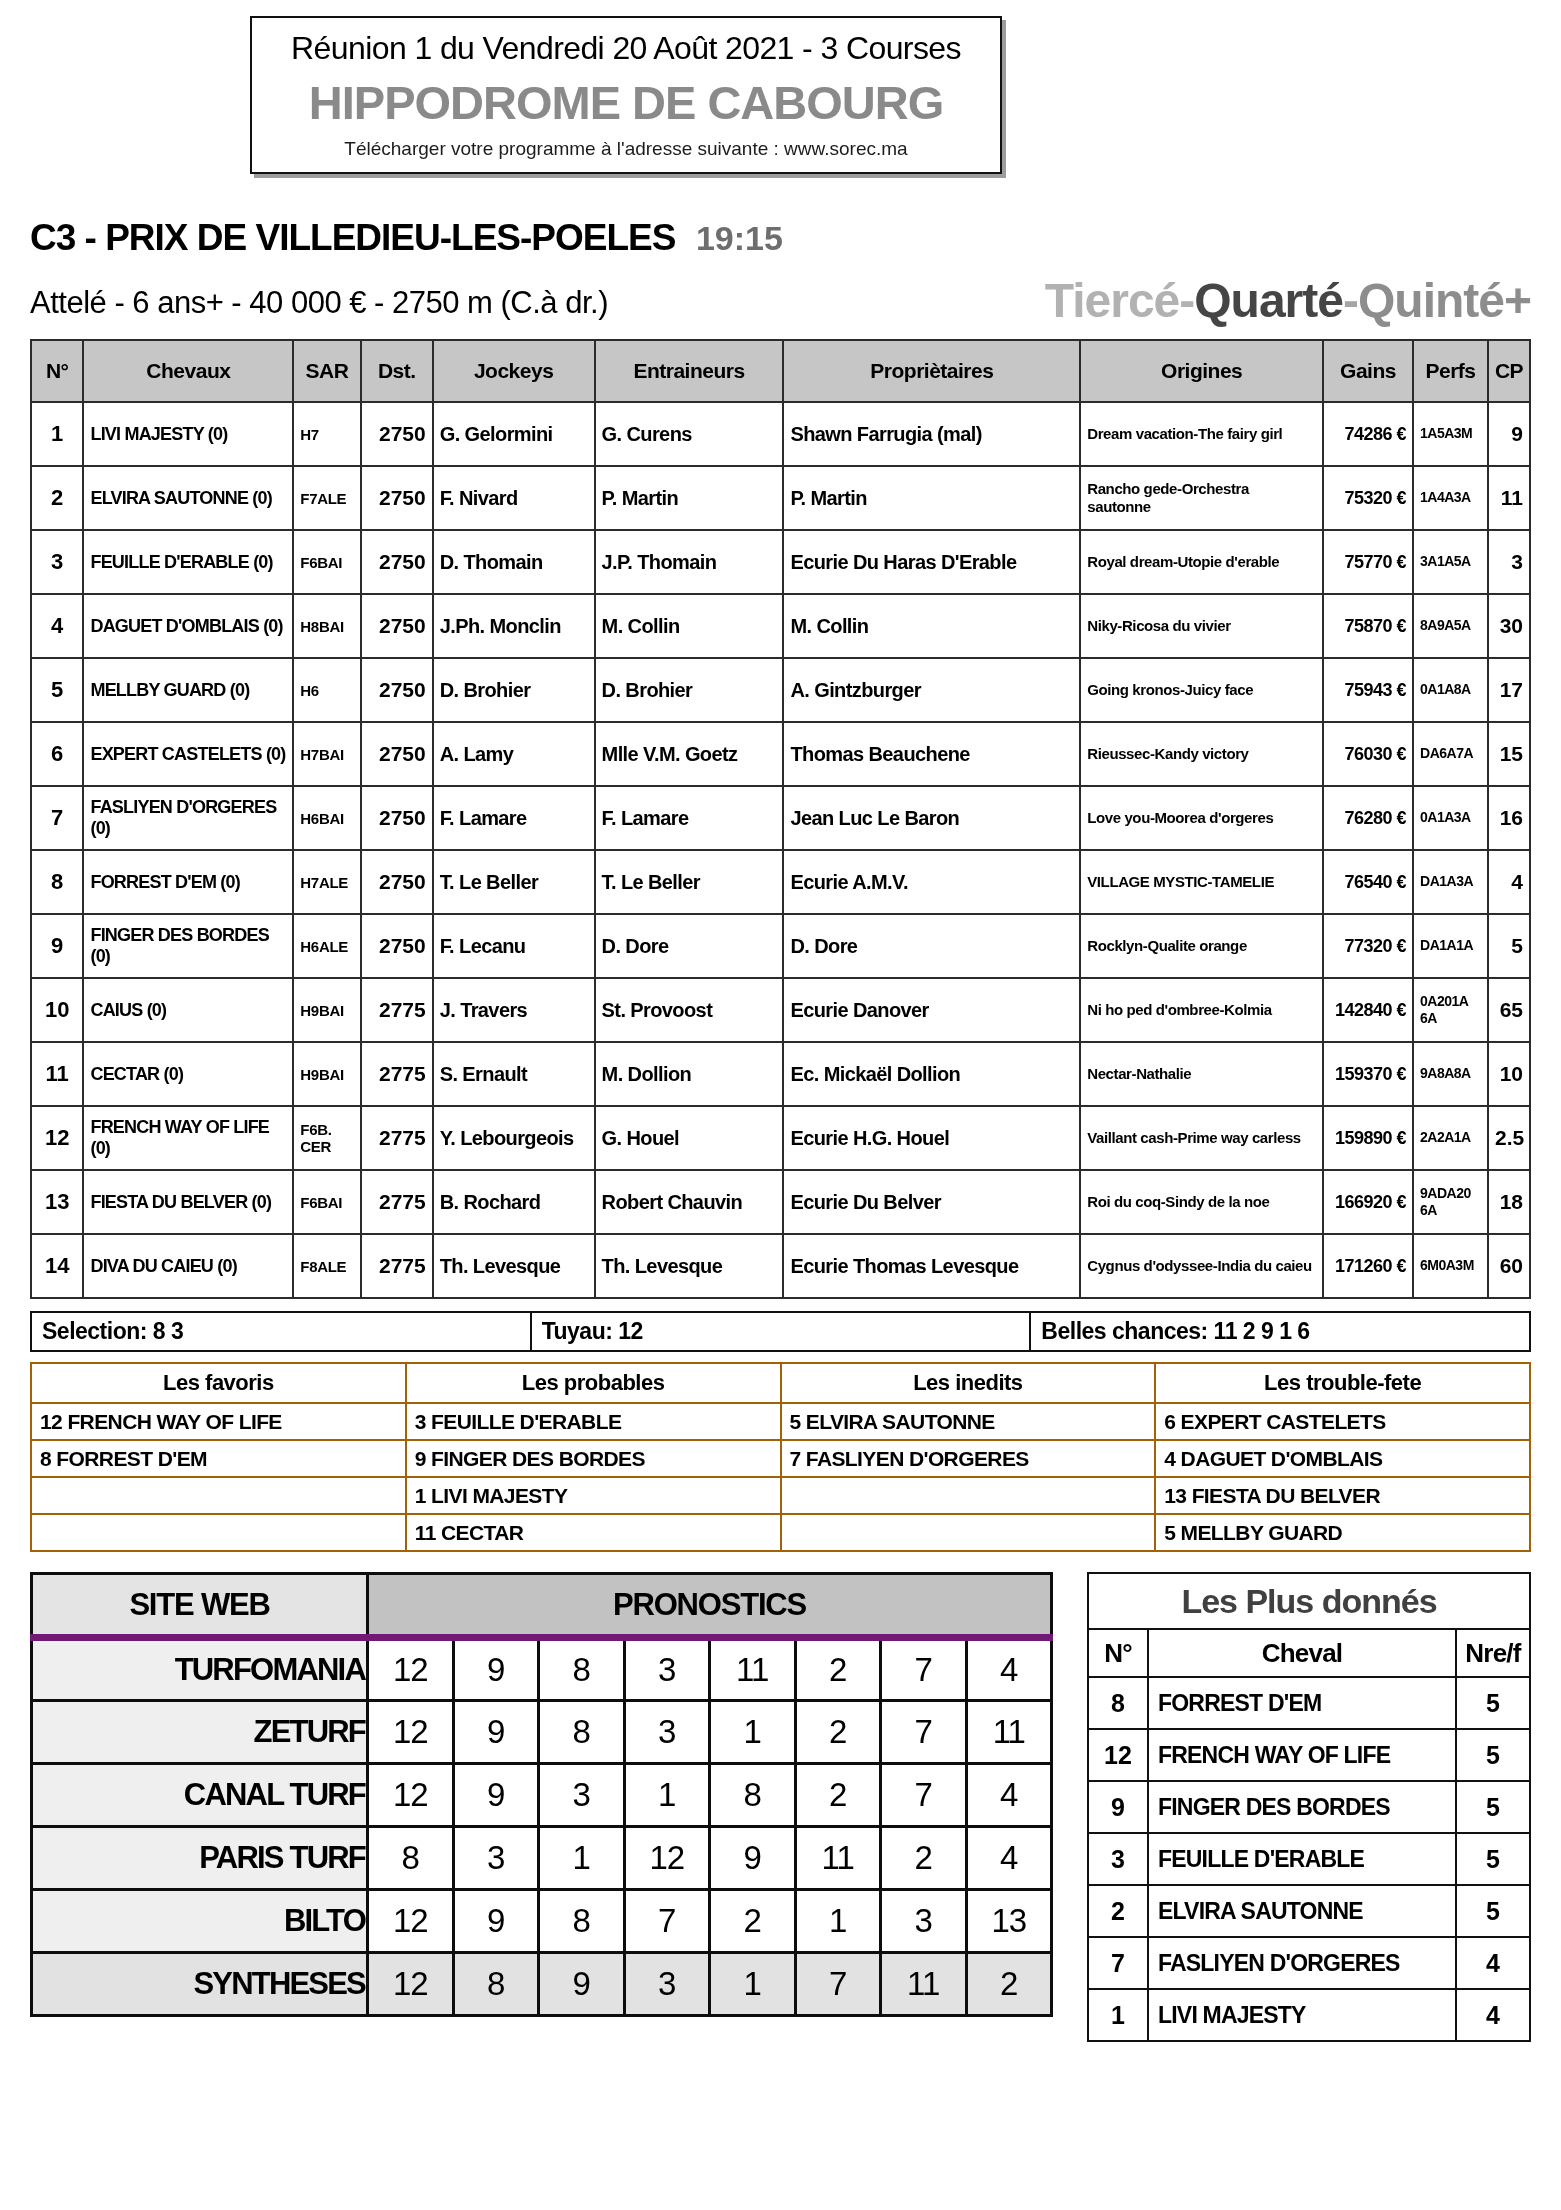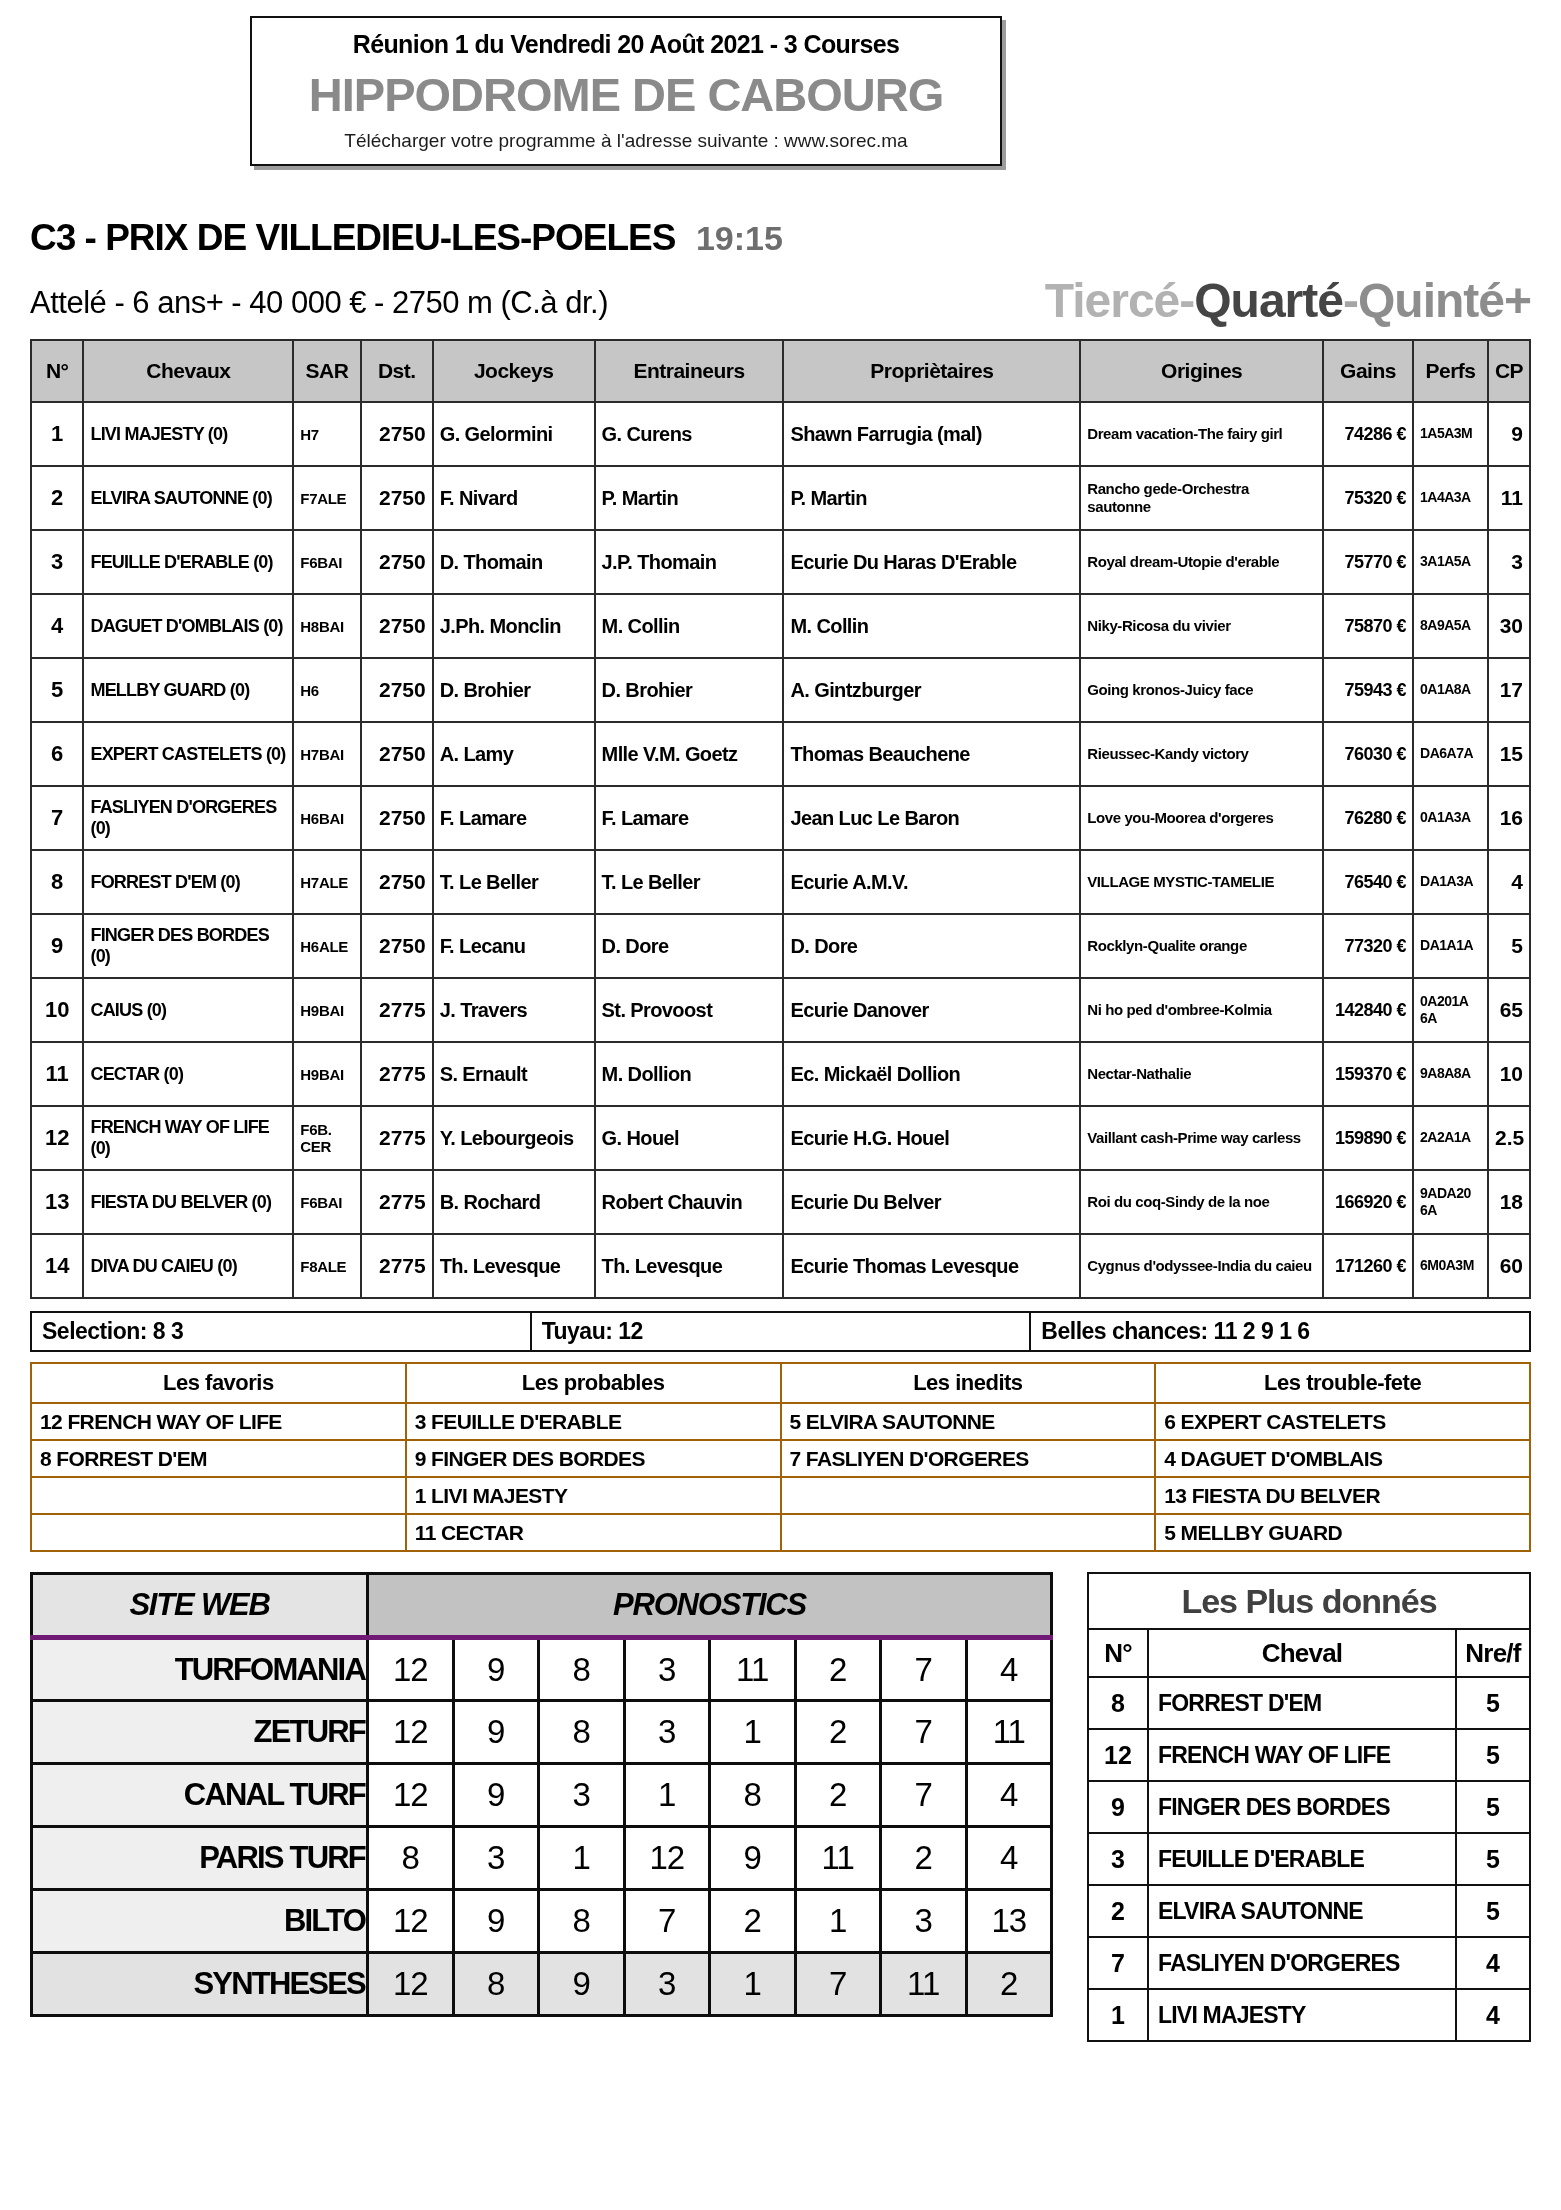--- a/index.html
+++ b/index.html
@@ -14,21 +14,21 @@
   .top-row { display: flex; align-items: flex-start; min-height: 185px; }
   .brand { width: 205px; text-align: center; padding-top: 10px; }
   .offered { font-family: "Liberation Serif", serif; font-weight: bold; font-size: 21px; letter-spacing: -0.5px; }
   .logo-wrap { margin: 2px auto 0; width: 132px; height: 92px; }
   .official { font-family: "Liberation Serif", serif; font-weight: bold; font-size: 21px; line-height: 1.15; letter-spacing: -0.5px; }
   .meeting-box {
     margin-left: 220px; width: 752px; border: 2px solid #111;
     box-shadow: 4px 4px 0 #9c9c9c; text-align: center; padding: 12px 8px 12px;
     background: #fff;
   }
-  .meeting-line { font-size: 25px; font-weight: bold; letter-spacing: -0.6px; }
+  .meeting-line { font-size: 32px; font-weight: normal; letter-spacing: -0.6px; }
   .hippodrome { font-size: 47px; font-weight: bold; color: #8a8a8a; letter-spacing: -1px; margin-top: 8px; }
   .download-line { font-size: 19px; margin-top: 8px; color: #1c1c1c; }
 
   
   .race-head { margin: 16px 0 0 0; }
   .race-title { font-size: 37px; font-weight: bold; letter-spacing: -1px; }
   .race-time { font-size: 34px; font-weight: bold; color: #6e6e6e; margin-left: 16px; }
   .cond-row { display: flex; justify-content: space-between; align-items: flex-end; margin: 18px 0 14px 0; }
   .conditions { font-size: 31px; letter-spacing: -0.5px; padding-bottom: 4px; }
   .bets { font-size: 48px; font-weight: bold; letter-spacing: -1px; line-height: 1; }
@@ -64,21 +64,21 @@
   table.picks { width: 100%; border-collapse: collapse; table-layout: fixed; margin-top: 10px; }
   table.picks th, table.picks td { border: 2px solid #a16207; }
   table.picks th { font-size: 22px; font-weight: bold; height: 40px; text-align: center; letter-spacing: -0.5px; }
   table.picks td { font-size: 21px; font-weight: bold; height: 37px; padding: 2px 8px; letter-spacing: -0.6px; }
 
   
   .bottom-row { display: flex; margin-top: 20px; align-items: flex-start; }
 
   table.pronos { width: 1030px; border-collapse: collapse; table-layout: fixed; }
   table.pronos th, table.pronos td { border: 3px solid #0d0d0d; }
-  table.pronos thead th { height: 64px; border-bottom: 5px solid #701a75; font-style: italic; }
+  table.pronos thead th { height: 64px; border-bottom: 7px solid #701a75; }
   th.site-h { background: #e4e4e4; font-size: 31px; font-weight: bold; letter-spacing: -1.2px; }
   th.pron-h { background: #c2c2c2; font-size: 31px; font-weight: bold; letter-spacing: -1.2px; }
   table.pronos tbody tr { height: 63px; }
   table.pronos td.site {
     background: #efefef; font-size: 31px; font-weight: 600; letter-spacing: -1.8px;
     padding-left: 10px; text-align: right;
   }
   table.pronos td.pick { text-align: center; font-size: 33px; letter-spacing: -1px; background: #fff; }
   table.pronos tr.synth td { background: #e2e2e2; }
   table.pronos tr.synth td.site { font-weight: bold; }

